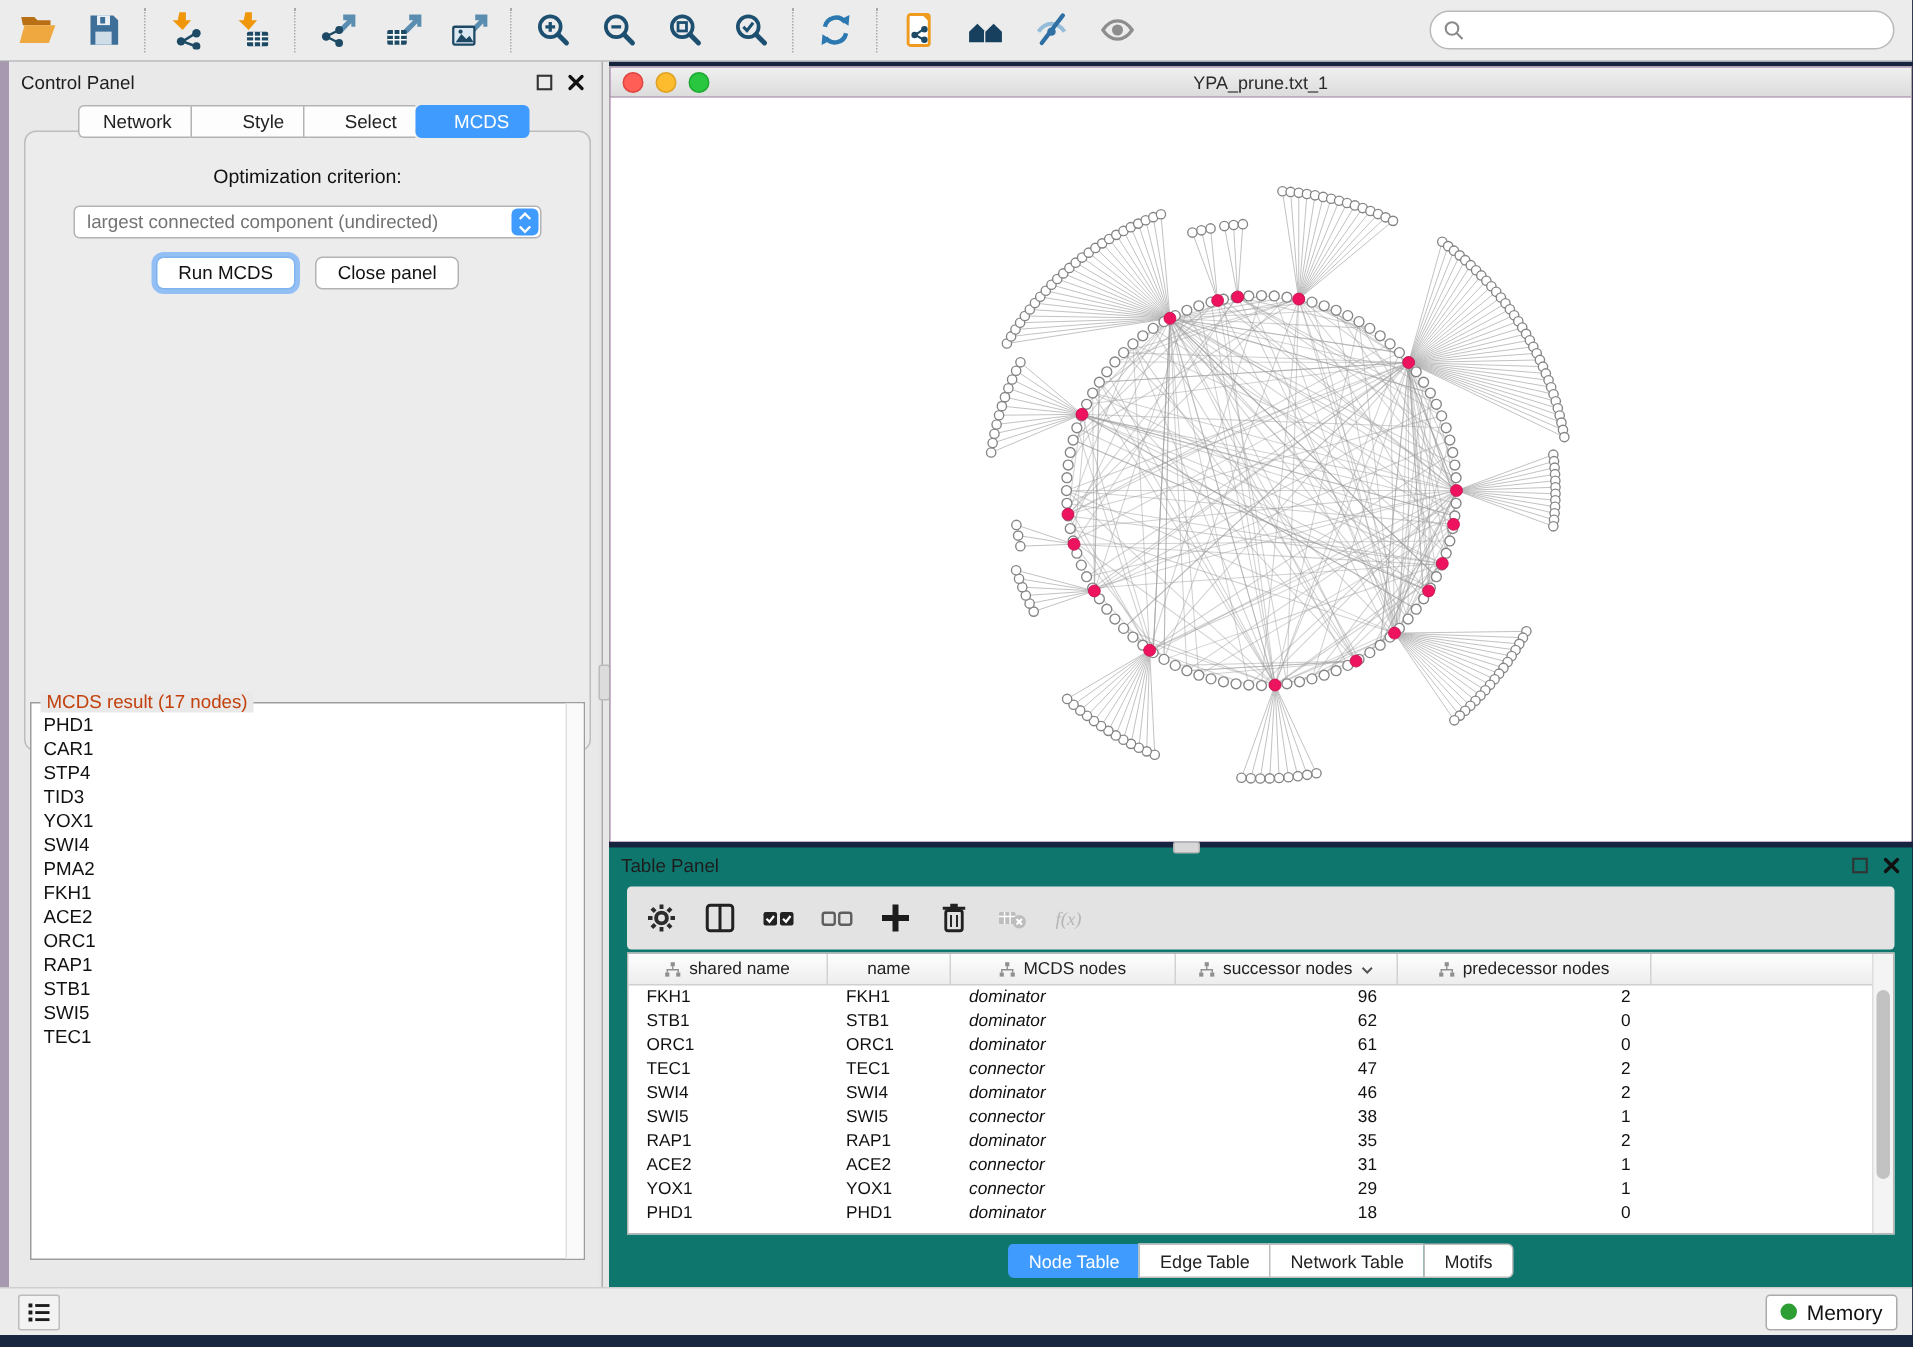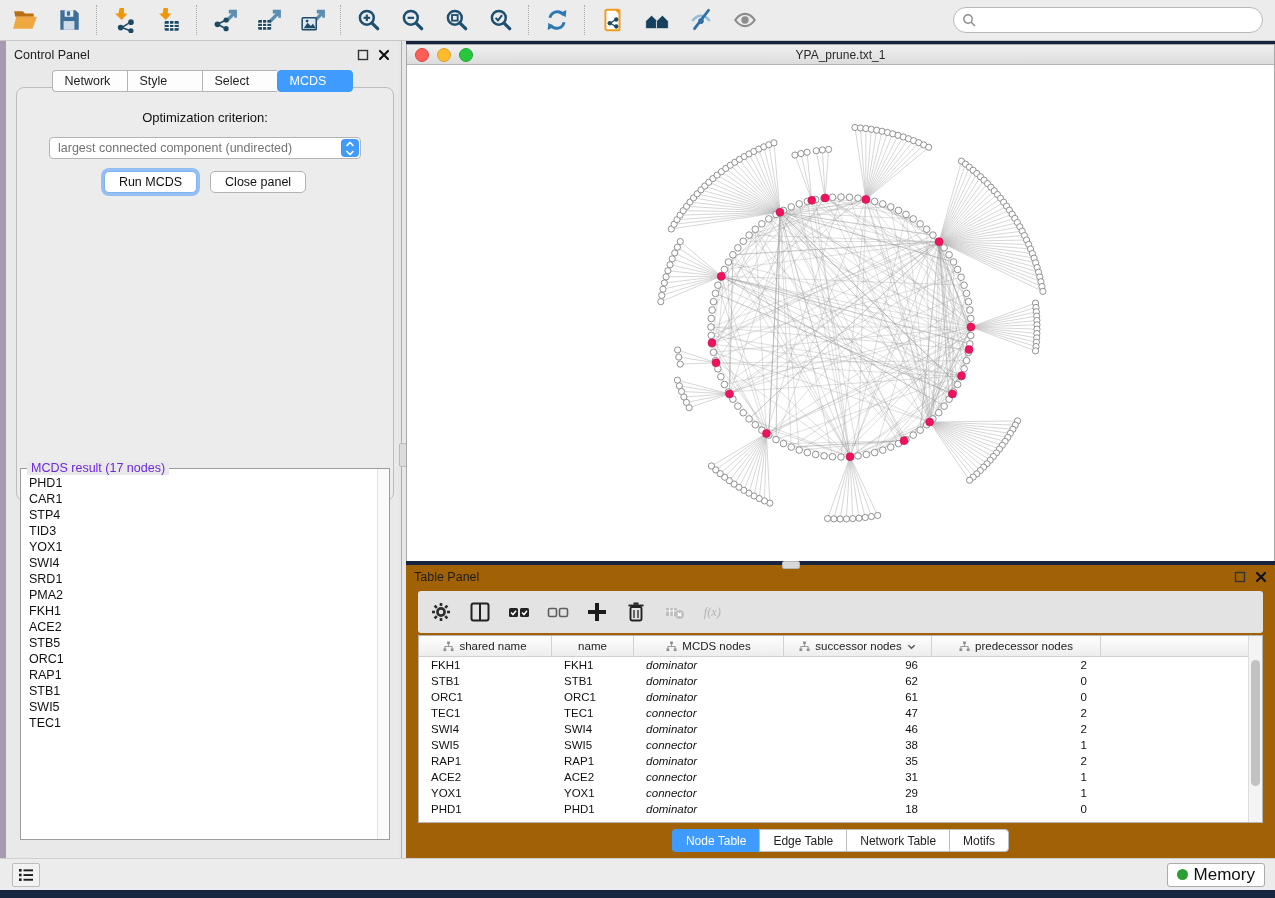--- a/index.html
+++ b/index.html
@@ -19,58 +19,58 @@
   
   .leftstrip{position:absolute;left:0;top:41px;width:6px;height:849px;background:#a79ab0;}
   .bottomstrip{position:absolute;left:0;top:890px;width:1275px;height:8px;background:#18263f;}
   
   .cpanel{position:absolute;left:6px;top:41px;width:392px;height:817px;background:#e9e9e9;}
   .cp-titlebar{height:27px;display:flex;align-items:center;padding:0 8px;}
   .cp-title{font-size:12.5px;color:#1d1d1d;}
   .winbtns{margin-left:auto;display:flex;align-items:center;gap:9px;}
   .winbtns svg{width:12px;height:12px;}
   .cp-tabs{height:24px;display:flex;justify-content:center;align-items:flex-end;position:relative;z-index:2;}
-  .cp-tab{min-width:50px;padding:3px 12px;text-align:left;font-size:12.5px;color:#222;background:#fdfdfd;
+  .cp-tab{min-width:50px;padding:3px 12px;text-align:right;font-size:12.5px;color:#222;background:#fdfdfd;
           border:1px solid #b3b3b3;border-right:none;}
   .cp-tab:first-child{border-radius:4px 0 0 4px;}
   .cp-tab:last-child{border-right:1px solid #b3b3b3;border-radius:0 4px 4px 0;}
   .cp-tab.active{background:#3f9bfd;color:#fff;border-color:#3f9bfd;border-radius:4px;}
   .cp-inner{position:absolute;left:10px;top:46px;width:378px;height:414px;background:#ececec;
             border:1px solid #bdbdbd;border-radius:8px;box-sizing:border-box;}
   .opt-label{margin-top:22px;text-align:center;font-size:13px;color:#111;}
   .dropdown{position:relative;margin:12px auto 0;width:312px;height:22px;background:#fff;border:1px solid #b3b3b3;
             border-radius:4px;display:flex;align-items:center;box-sizing:border-box;}
   .dropdown .ddtext{font-size:12.5px;color:#737373;padding-left:8px;flex:1;white-space:nowrap;overflow:hidden;}
   .ddstepper{width:18px;height:18px;background:#3f9bfd;border-radius:4px;margin-right:1px;display:flex;
              flex-direction:column;align-items:center;justify-content:center;gap:1px;}
   .ddstepper svg{width:10px;height:7px;display:block;}
   .btnrow{display:flex;justify-content:center;gap:13px;margin-top:12px;}
   .pbtn{height:22px;background:#fff;border:1px solid #b3b3b3;border-radius:5px;font-size:12.5px;color:#111;
         padding:0 14px;display:flex;align-items:center;font-family:"Liberation Sans",sans-serif;}
   .pbtn.focusring{box-shadow:0 0 0 3px rgba(77,155,253,.55);border-color:#7fb4ef;}
   .resultgroup{position:absolute;left:14px;top:427px;width:370px;height:372px;border:1px solid #9d9d9d;
                background:#fff;box-sizing:border-box;}
-  .resultlegend{position:absolute;top:-8px;left:6px;background:#e9e9e9;padding:0 4px;font-size:12.5px;color:#6d28d9;}
+  .resultlegend{position:absolute;top:-8px;left:6px;background:#e9e9e9;padding:0 4px;font-size:12.5px;color:#c2410c;}
   .resultlist{position:absolute;left:1px;top:6px;bottom:1px;right:12px;overflow:hidden;padding-left:7px;}
   .resultitem{font-size:12.5px;line-height:16px;color:#111;}
   .resulttrack{position:absolute;right:0;top:0;bottom:0;width:11px;background:#fafafa;border-left:1px solid #e2e2e2;}
   
   .vsplit{position:absolute;left:398px;top:41px;width:8px;height:817px;background:#e7e7e7;}
   .vsplit .line{position:absolute;left:3px;top:0;width:1px;height:100%;background:#adadad;}
   .vsplit .handle{position:absolute;left:1px;top:402px;width:6px;height:22px;background:#dcdcdc;border:1px solid #bbb;border-radius:2px;}
   
   .netframe{position:absolute;left:406px;top:44px;width:869px;height:517px;background:#a21caf;border:1px solid #a8a8a8;box-sizing:border-box;}
   .nf-title{height:19px;background:linear-gradient(#f0f0f0,#dcdcdc);border-bottom:1px solid #b4b4b4;
             display:flex;align-items:center;position:relative;}
   .lights{display:flex;gap:8px;margin-left:8px;}
   .light{width:12px;height:12px;border-radius:50%;}
   .nf-titletext{position:absolute;left:0;right:0;text-align:center;font-size:12px;color:#2a2a2a;}
   .nf-canvas{position:relative;width:867px;height:496px;background:#fff;}
   
-  .tpanel{position:absolute;left:406px;top:565px;width:869px;height:293px;background:#a16207;}
+  .tpanel{position:absolute;left:406px;top:565px;width:869px;height:293px;background:#0f766e;}
   .tp-titlebar{height:24px;display:flex;align-items:center;padding:0 8px;}
   .tp-title{font-size:12.5px;color:#1d1d1d;}
   .tp-toolbar{margin:2px 12px 0;height:42px;background:#e3e3e3;border-radius:3px;display:flex;align-items:center;
               gap:17px;padding:0 12px;}
   .tp-toolbar svg{width:22px;height:22px;}
   .tbl{position:relative;margin:2px 12px 0;height:186px;background:#fff;border:1px solid #b7b7b7;overflow:hidden;}
   .tbl-header{display:flex;height:20px;border-bottom:1px solid #cfcfcf;background:linear-gradient(#fefefe,#ededed);}
   .tbl-col{display:flex;align-items:center;gap:5px;justify-content:center;font-size:11.5px;color:#222;
            border-right:1px solid #d2d2d2;box-sizing:border-box;}
   .tbl-col svg{width:11px;height:11px;}
@@ -91,21 +91,21 @@
   .tp-tab:last-child{border-right:1px solid #bdbdbd;border-radius:0 4px 4px 0;}
   .tp-tab.active{background:#3f9bfd;color:#fff;border-color:#3f9bfd;}
   .hsplit-handle{position:absolute;left:376px;top:-4px;width:16px;height:6px;background:#d8d8d8;border:1px solid #b5b5b5;border-radius:2px;}
   
   .statusbar{position:absolute;left:0;top:858px;width:1275px;height:32px;background:#ececec;border-top:1px solid #cfcfcf;
              display:flex;align-items:center;box-sizing:border-box;}
   .listbtn{width:26px;height:22px;margin-left:12px;background:#f3f3f3;border:1px solid #bcbcbc;border-radius:2px;
            display:flex;align-items:center;justify-content:center;}
   .listbtn svg{width:16px;height:14px;}
   .membtn{margin-left:auto;margin-right:10px;height:22px;background:#fff;border:1px solid #ababab;border-radius:3px;
-          display:flex;align-items:center;gap:6px;padding:0 9px;font-size:17px;color:#111;}
+          display:flex;align-items:center;gap:6px;padding:0 9px;font-size:14px;color:#111;}
   .memdot{width:11px;height:11px;border-radius:50%;background:#2d9e34;}
 </style>
 </head>
 <body>
 
 <div class="screen">
 
   <div class="toolbar">
     <div class="tgroup">
       <div class="tbtn">
@@ -316,25 +316,23 @@
     </div>
     <div class="resultgroup">
       <span class="resultlegend">MCDS result (17 nodes)</span>
       <div class="resultlist" id="result-list">
           <div class="resultitem">PHD1</div>
           <div class="resultitem">CAR1</div>
           <div class="resultitem">STP4</div>
           <div class="resultitem">TID3</div>
           <div class="resultitem">YOX1</div>
           <div class="resultitem">SWI4</div>
-          <div class="resultitem">SRD1</div>
           <div class="resultitem">PMA2</div>
           <div class="resultitem">FKH1</div>
           <div class="resultitem">ACE2</div>
-          <div class="resultitem">STB5</div>
           <div class="resultitem">ORC1</div>
           <div class="resultitem">RAP1</div>
           <div class="resultitem">STB1</div>
           <div class="resultitem">SWI5</div>
           <div class="resultitem">TEC1</div>
         </div>
       <div class="resulttrack"></div>
     </div>
   </div>
 

